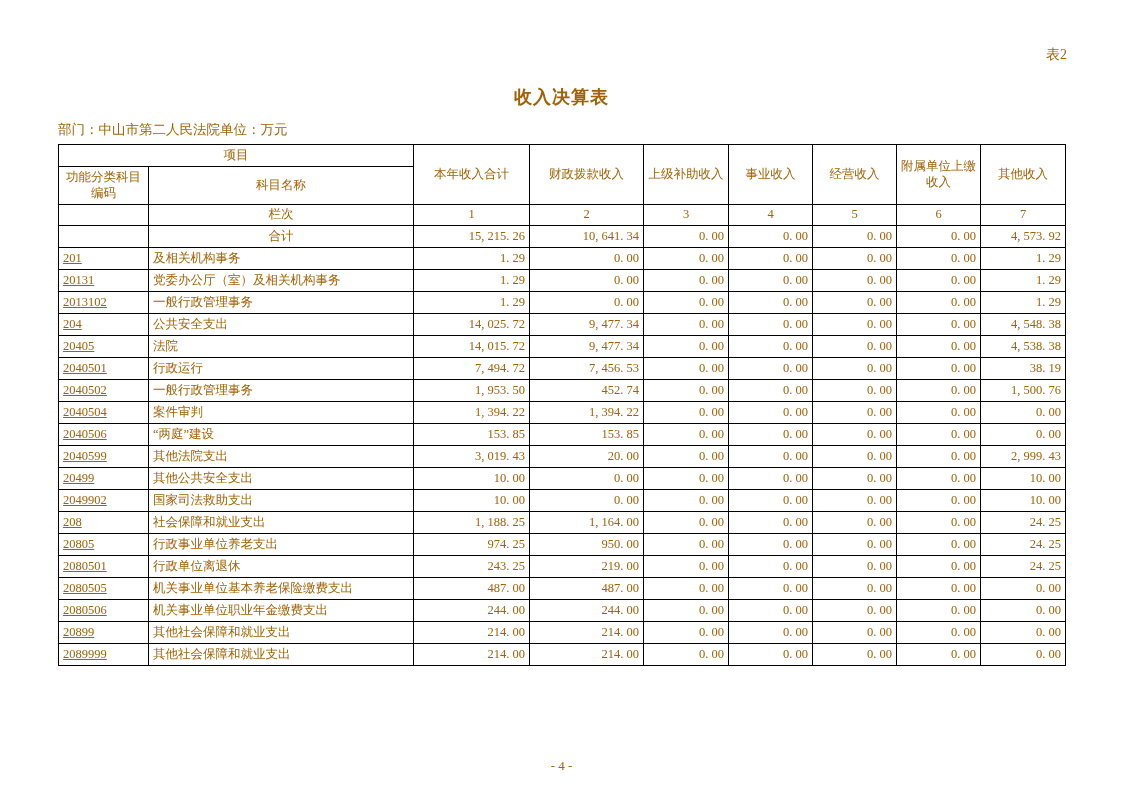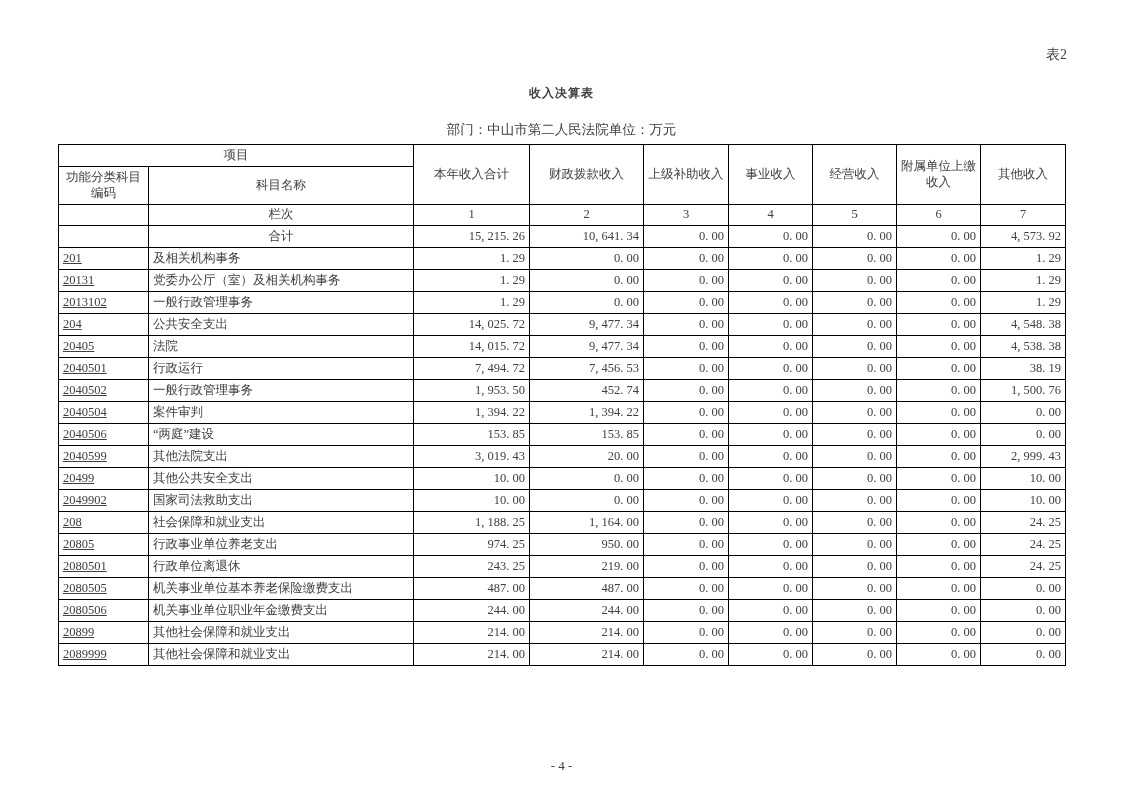--- a/index.html
+++ b/index.html
@@ -1,31 +1,31 @@
 <!DOCTYPE html>
 <html><head>
 <meta charset="utf-8">
 <style>
   html,body { margin:0; padding:0; background:#e8e8e8; }
   .page {
     width:1123px; height:794px; background:#ffffff; position:relative;
-    margin:0 auto; color:#404040;
+    margin:0 auto; color:#a16207;
     font-family:"Liberation Serif","DejaVu Serif",serif;
     overflow:hidden;
   }
   .sheet-label {
     position:absolute; top:46px; right:56px; font-size:14px;
   }
   .doc-title {
     position:absolute; top:85px; left:0; width:100%;
-    text-align:center; font-size:12px; font-weight:bold; letter-spacing:1px;
+    text-align:center; font-size:18px; font-weight:bold; letter-spacing:1px;
   }
   .meta-row {
     position:absolute; top:121px; left:58px; width:1007px;
-    display:flex; justify-content:center; font-size:13.5px;
+    display:flex; justify-content:flex-start; font-size:13.5px;
   }
   table.report {
     position:absolute; top:144px; left:58px; width:1007px;
     border-collapse:collapse; table-layout:fixed;
   }
   table.report th, table.report td {
     border:1px solid #000; font-weight:normal; font-size:12.5px;
     padding:0 4px; overflow:hidden; line-height:1.25; vertical-align:middle;
   }
   thead tr.hdr1 th { height:21px; text-align:center; }

